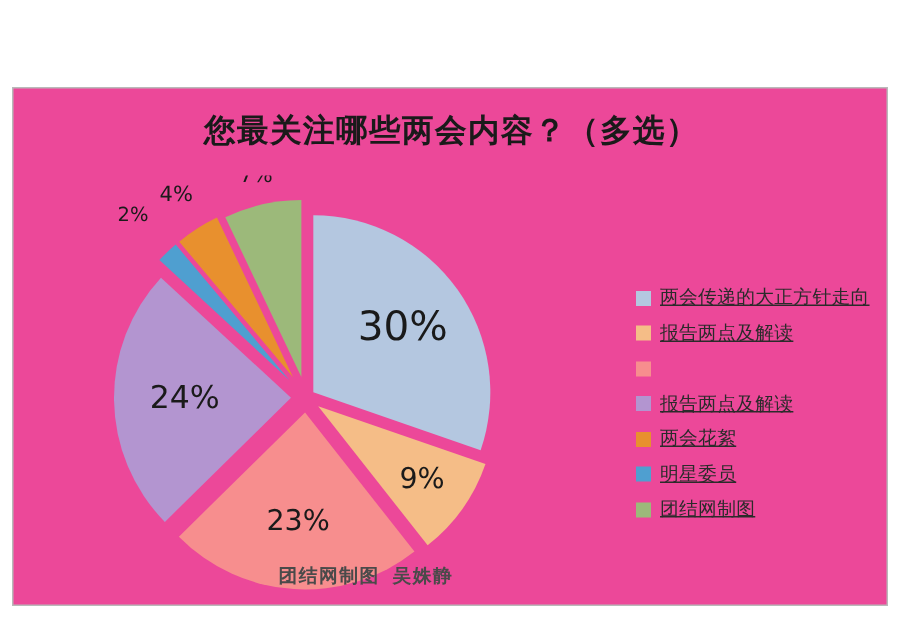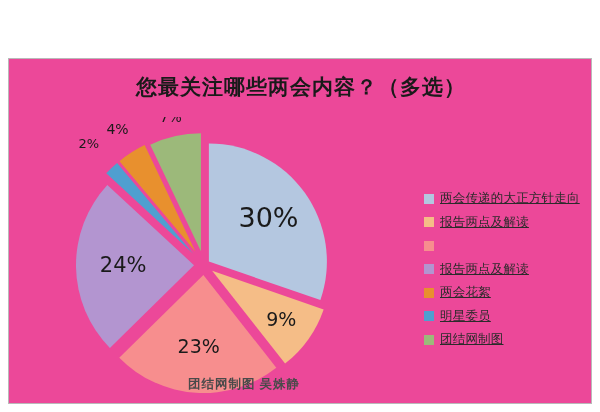--- a/index.html
+++ b/index.html
@@ -77,21 +77,21 @@
     white-space: nowrap;
     letter-spacing: 0.2px;
     text-decoration: underline;
   }
   #credit {
     position: absolute;
     left: 0;
     top: 376px;
     width: 488px;
     text-align: center;
-    font-family: Liberation Serif, serif;
+    font-family: Liberation Mono, monospace;
     font-size: 12.5px;
     font-weight: bold;
     color: #4a4a4a;
     letter-spacing: 1px;
   }
 </style>
 </head>
 <body>
 
 <div id="chart-frame">

